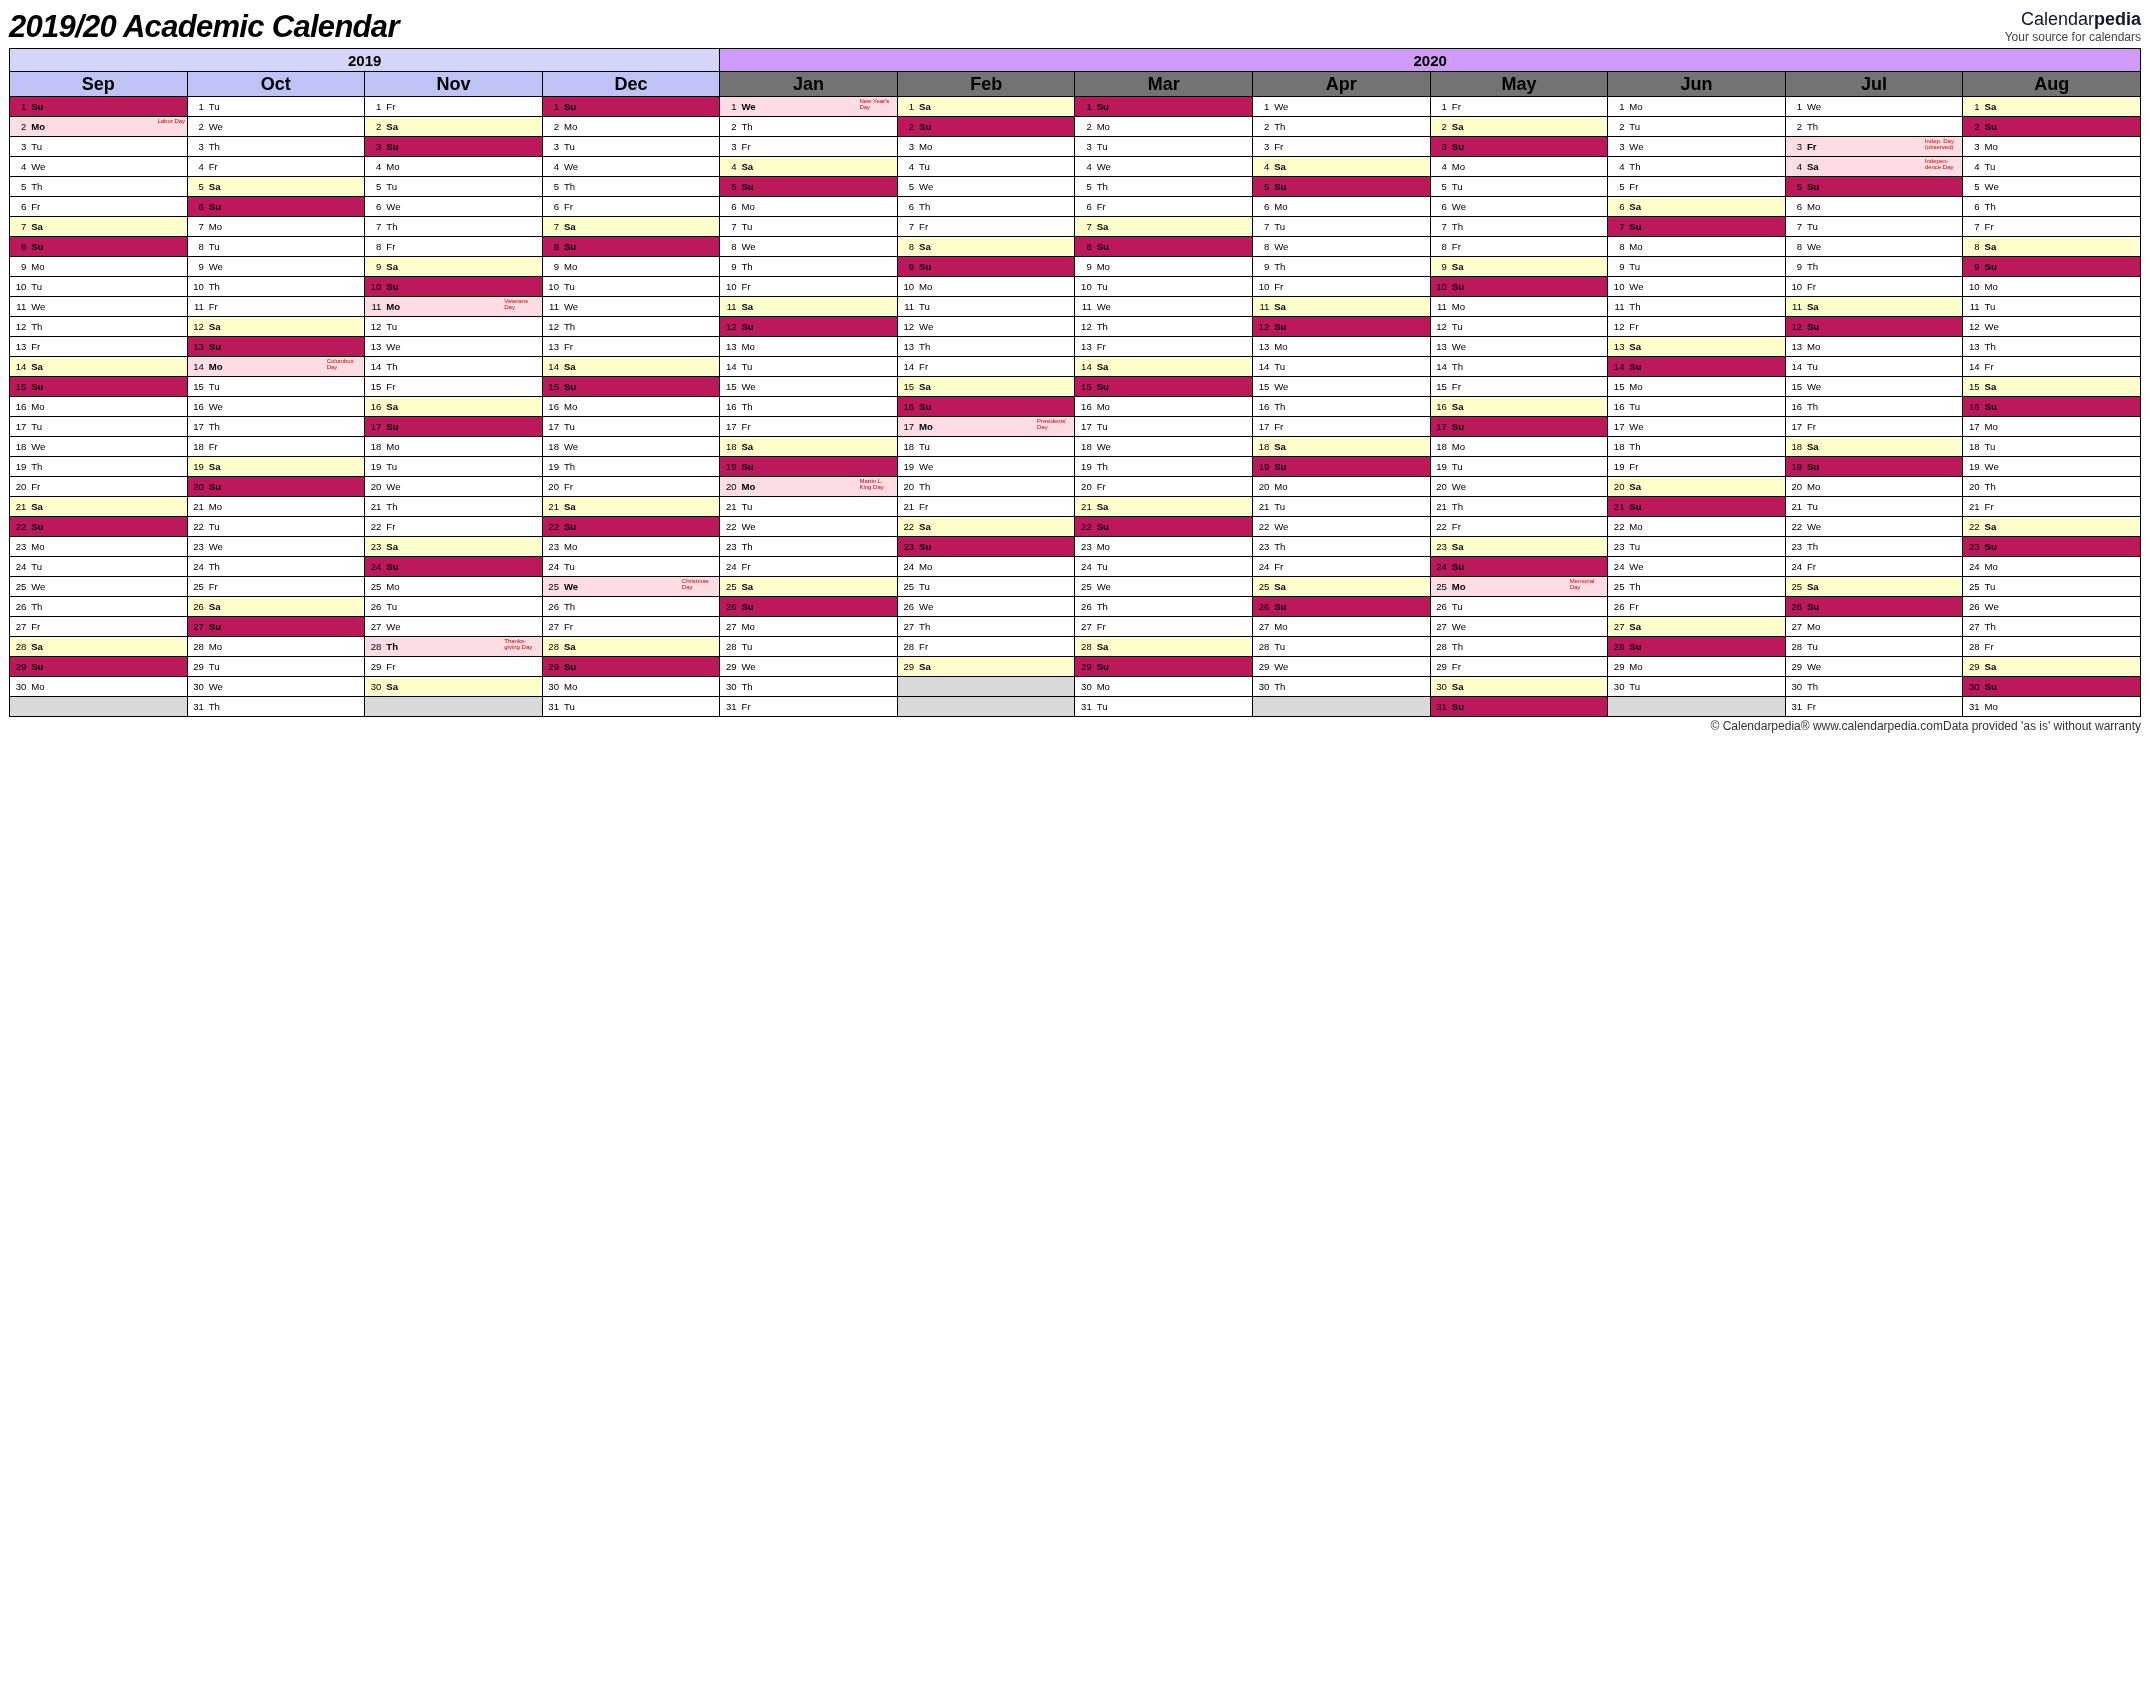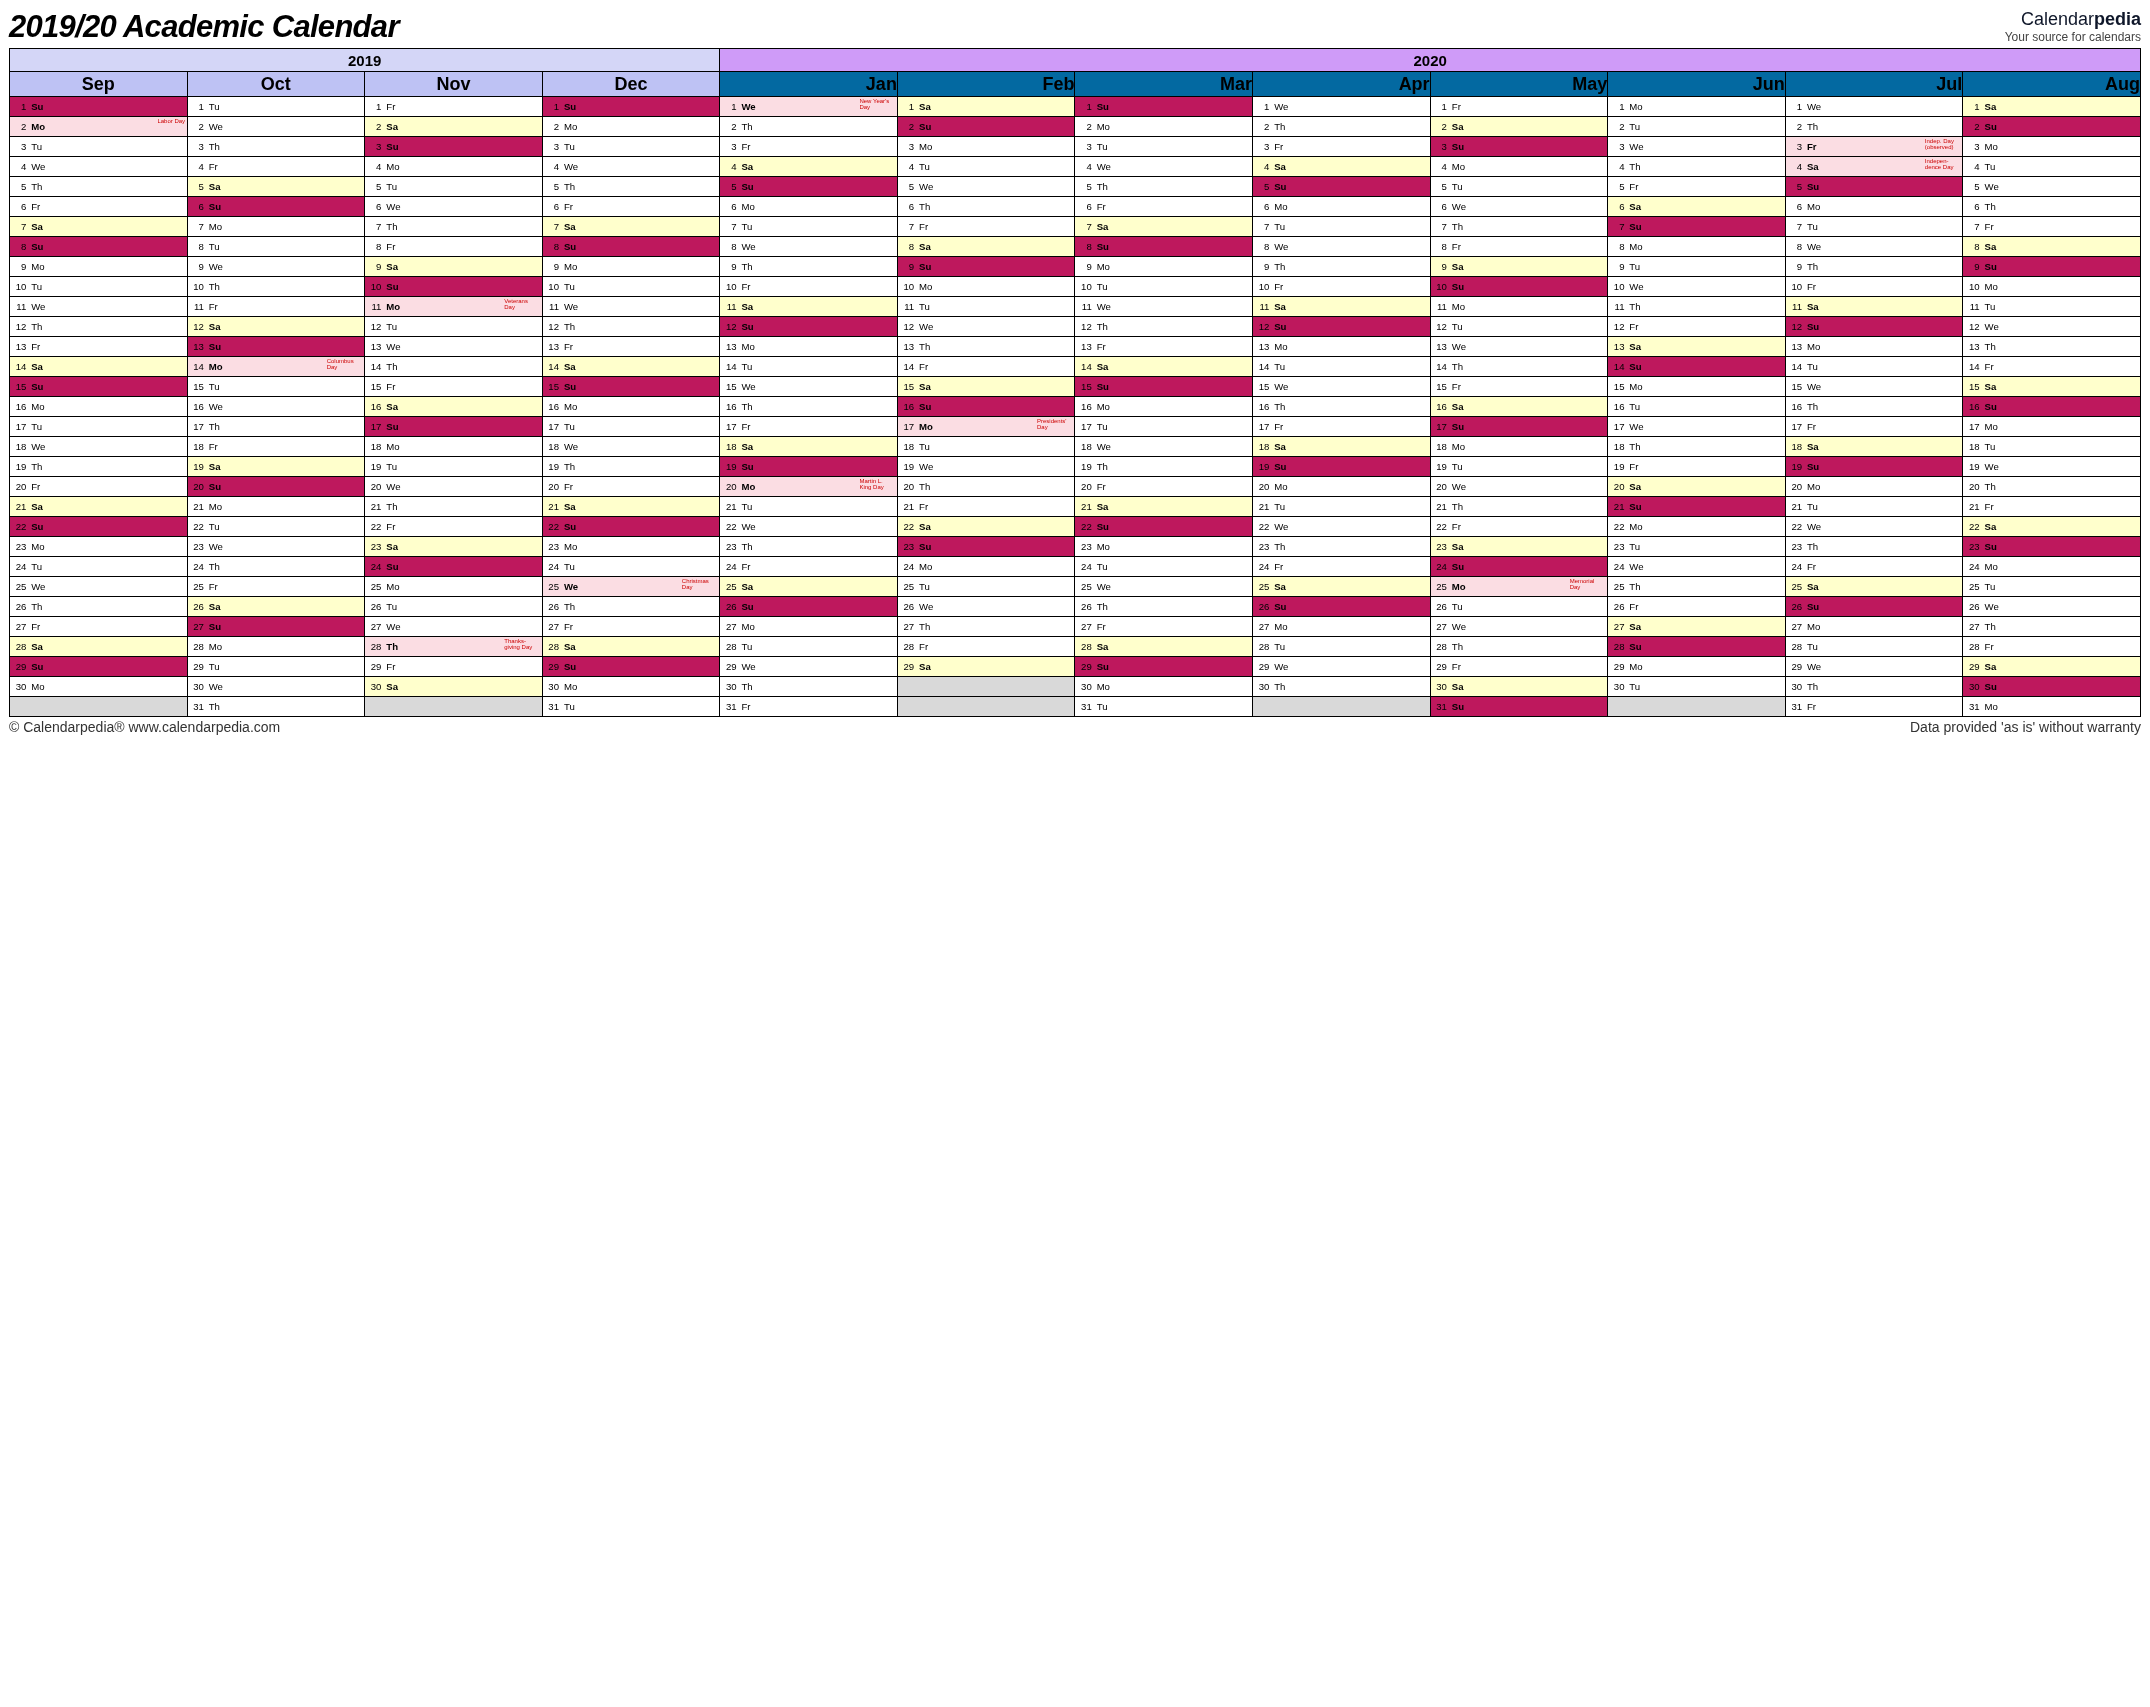--- a/index.html
+++ b/index.html
@@ -52,21 +52,21 @@
     padding: 1.5px 0;
   }
   tr.month-row th {
     font-size: 18px;
     font-weight: bold;
     padding: 1.5px 0;
   }
   .y2019 { background: #d4d6f7; }
   .y2020 { background: #cf9bf8; }
   .m2019 { background: #bec2f4; }
-  .m2020 { background: #0369a1; text-align: right; }
+  .m2020 { background: #737373; }
   td.day {
     position: relative;
     background: #fff;
   }
   td.day .num {
     display: inline-block;
     width: 16.3px;
     text-align: right;
     padding-right: 2.2px;
     font-weight: normal;
@@ -84,22 +84,22 @@
     font-size: 6px;
     line-height: 6.7px;
     color: #c00;
     font-weight: normal;
     text-align: left;
     max-width: 36px;
   }
   td.day.empty { background: #d9d9d9; }
   .footer {
     display: flex;
-    justify-content: space-between;
-    font-size: 14px;
+    justify-content: flex-end;
+    font-size: 12px;
     margin-top: 2.2px;
     color: #333;
   }
 </style>
 </head>
 <body>
 
 <div class="header">
   <h1 class="title">2019/20 Academic Calendar</h1>
   <div class="brand">

